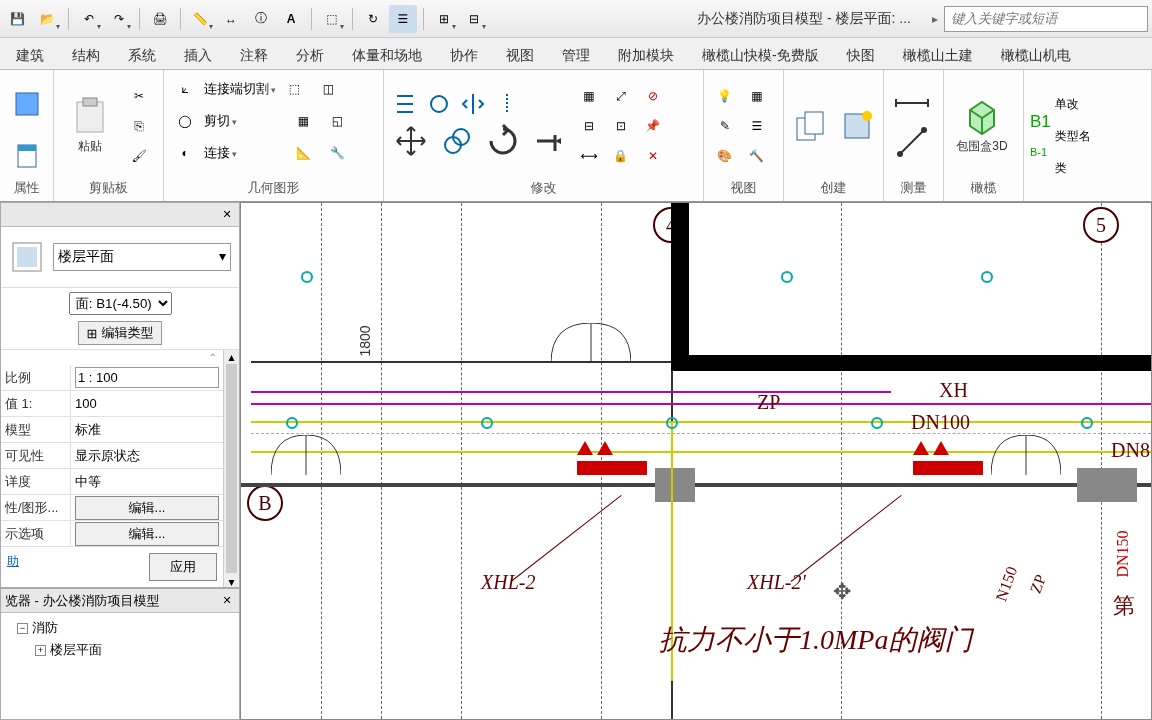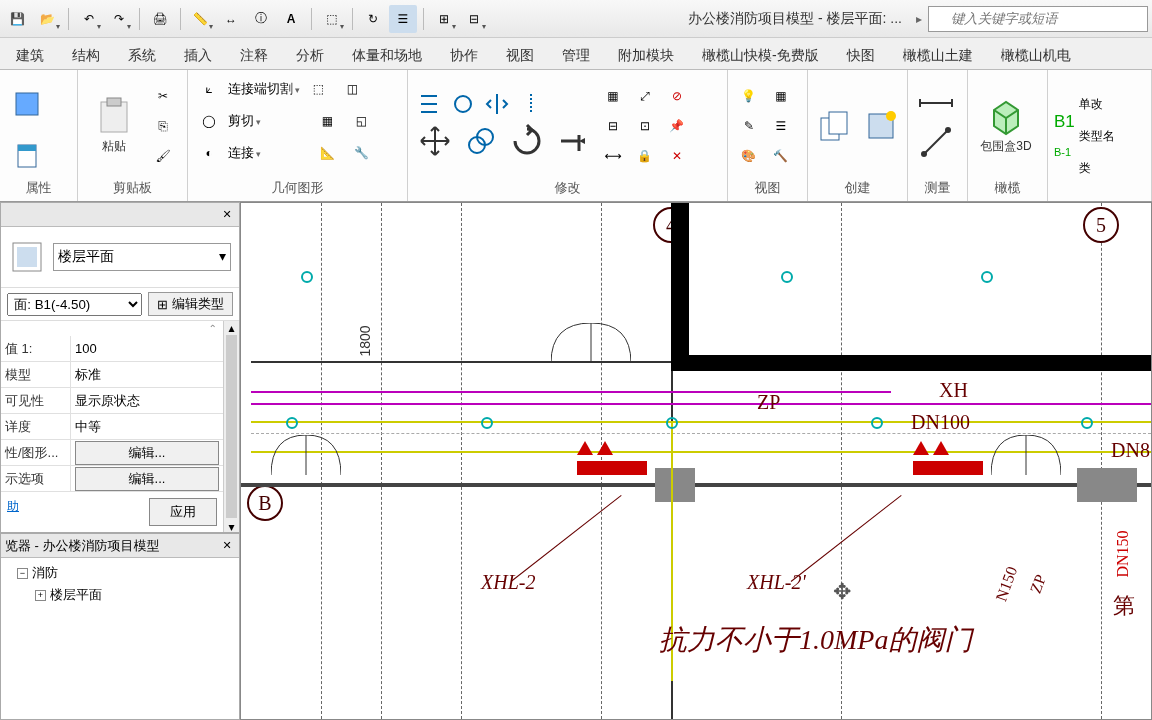--- a/index.html
+++ b/index.html
@@ -3,22 +3,22 @@
 <meta charset="utf-8">
 <style>
 * { box-sizing: border-box; margin: 0; padding: 0; }
 body { font-family: "Microsoft YaHei", sans-serif; font-size: 12px; background: #f0f0f0; overflow: hidden; width: 1152px; height: 720px; }
 
 
 .qat { height: 38px; background: linear-gradient(#f8f8f8,#e8e8e8); border-bottom: 1px solid #ccc; display: flex; align-items: center; padding: 0 4px; gap: 2px; }
 .qat-btn { width: 28px; height: 28px; display: flex; align-items: center; justify-content: center; border: 1px solid transparent; border-radius: 2px; cursor: pointer; position: relative; }
 .qat-btn.dropdown::after { content: '▾'; font-size: 8px; margin-left: 1px; color: #555; position: absolute; right: 1px; bottom: 1px; }
 .qat-sep { width: 1px; height: 22px; background: #bbb; margin: 0 4px; }
-.qat-title { margin-left: auto; margin-right: 12px; font-size: 14px; color: #333; }
-.qat-search { width: 220px; height: 26px; border: 1px solid #999; padding: 0 22px; font-style: italic; color: #888; background: #fff; }
+.qat-title { margin-left: auto; margin-right: 19px; font-size: 14px; color: #333; }
+.qat-search { width: 204px; height: 26px; border: 1px solid #999; padding: 0 6px; font-style: italic; color: #888; background: #fff; }
 
 
 .ribbon-tabs { height: 32px; background: #f0f0f0; display: flex; align-items: flex-end; padding: 0 2px; border-bottom: 1px solid #bbb; }
 .rtab { padding: 4px 14px; font-size: 14px; color: #333; cursor: pointer; }
 
 
 .ribbon { height: 132px; background: #fdfdfd; border-bottom: 1px solid #999; display: flex; }
 .rgroup { border-right: 1px solid #d0d0d0; display: flex; flex-direction: column; padding: 4px 6px 2px; }
 .rgroup-body { display: flex; align-items: center; gap: 4px; flex: 1; }
 .rgroup-label { text-align: center; font-size: 13px; color: #555; padding: 2px 0; }
@@ -36,21 +36,21 @@
 
 .main { display: flex; height: calc(720px - 38px - 32px - 132px); }
 .sidebar { width: 240px; background: #f6f6f6; display: flex; flex-direction: column; }
 
 
 .prop-panel { border: 1px solid #aaa; background: #fff; margin: 0; }
 .prop-head { display: flex; align-items: center; justify-content: space-between; background: #e8e8e8; border-bottom: 1px solid #bbb; padding: 2px 4px; font-size: 13px; height: 24px; }
 .panel-close { width: 16px; height: 16px; font-size: 11px; display: flex; align-items: center; justify-content: center; cursor: pointer; }
 .prop-type { display: flex; align-items: center; padding: 12px 8px; gap: 8px; border-bottom: 1px solid #ddd; }
 .prop-type-combo { flex: 1; border: 1px solid #999; padding: 4px; background: #fff; font-size: 14px; display: flex; justify-content: space-between; }
-.prop-row2 { display: flex; align-items: center; padding: 4px 6px; gap: 6px; border-bottom: 1px solid #ddd; }
+.prop-row2 { display: flex; align-items: center; padding: 4px 6px; gap: 6px; border-bottom: 1px solid #ddd; flex-direction: column; }
 .edit-type { border: 1px solid #999; padding: 2px 8px; background: #f0f0f0; font-size: 13px; cursor: pointer; display: flex; align-items: center; gap: 4px; }
 .prop-grid { }
 .pg-row { display: flex; border-bottom: 1px solid #e0e0e0; height: 26px; align-items: center; }
 .pg-k { width: 70px; padding: 0 4px; font-size: 13px; color: #333; border-right: 1px solid #e0e0e0; height: 100%; display: flex; align-items: center; }
 .pg-v { flex: 1; padding: 0 4px; font-size: 13px; }
 .pg-v input { width: 100%; border: 1px solid #999; padding: 2px; font-size: 13px; }
 .pg-btn { border: 1px solid #888; background: #f0f0f0; padding: 2px 10px; width: 100%; cursor: pointer; font-size: 13px; }
 .apply-row { display: flex; justify-content: flex-end; padding: 6px; }
 .apply-btn { border: 1px solid #888; background: #f0f0f0; padding: 4px 20px; cursor: pointer; font-size: 13px; }
 .scroller { width: 16px; background: #eee; border-left: 1px solid #ccc; display: flex; flex-direction: column; }
@@ -147,21 +147,21 @@
   <div class="rtab">视图</div>
   <div class="rtab">管理</div>
   <div class="rtab">附加模块</div>
   <div class="rtab">橄榄山快模-免费版</div>
   <div class="rtab">快图</div>
   <div class="rtab">橄榄山土建</div>
   <div class="rtab">橄榄山机电</div>
 </div>
 
 <div class="ribbon">
-  <div class="rgroup" style="width:78px">
+  <div class="rgroup" style="width:54px">
     <div class="rgroup-body">
       <div class="rcol">
         <div class="bigbtn">
             <svg width="30" height="30">
               <rect x="4" y="4" width="22" height="22" fill="#6af" stroke="#369"></rect>
             </svg>
           </div>
         <div class="bigbtn" style="height:42px">
             <svg width="30" height="30">
               <rect x="6" y="4" width="18" height="22" fill="#fff" stroke="#369"></rect>
@@ -406,20 +406,24 @@
         <select style="flex:1;padding:2px"><option>面: B1(-4.50)</option></select>
         <button class="edit-type">
             <span>⊞</span>
             <span>编辑类型</span>
           </button>
       </div>
       <div class="prop-body-flex">
         <div class="prop-body-inner">
           <div style="text-align:right;padding:2px 6px;color:#888;font-size:10px">⌃</div>
           <div class="prop-grid">
+            <div class="pg-row">
+                <div class="pg-k">比例</div>
+                <div class="pg-v"><input value="1 : 100" style=""></div>
+              </div>
             <div class="pg-row">
                 <div class="pg-k">值 1:</div>
                 <div class="pg-v">100</div>
               </div>
             <div class="pg-row">
                 <div class="pg-k">模型</div>
                 <div class="pg-v">标准</div>
               </div>
             <div class="pg-row">
                 <div class="pg-k">可见性</div>

